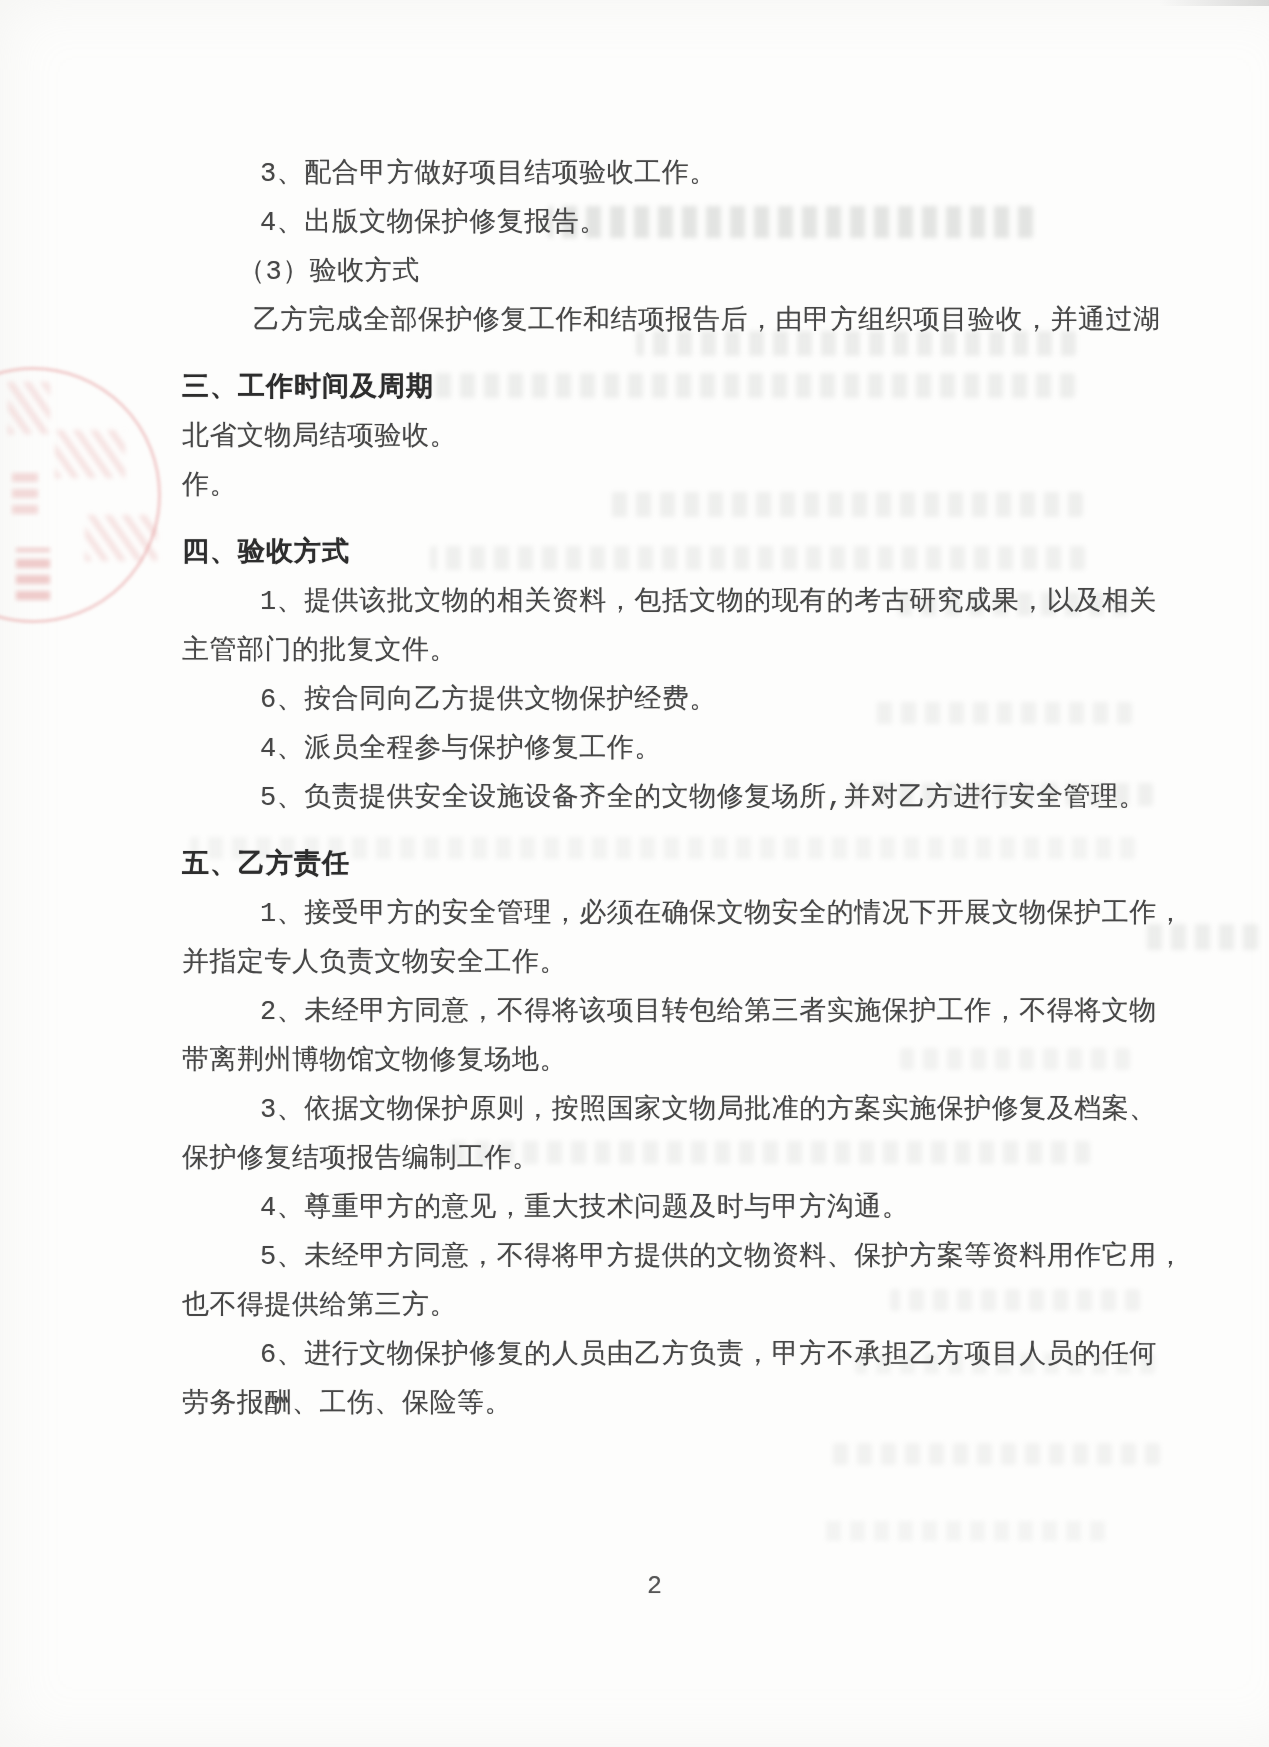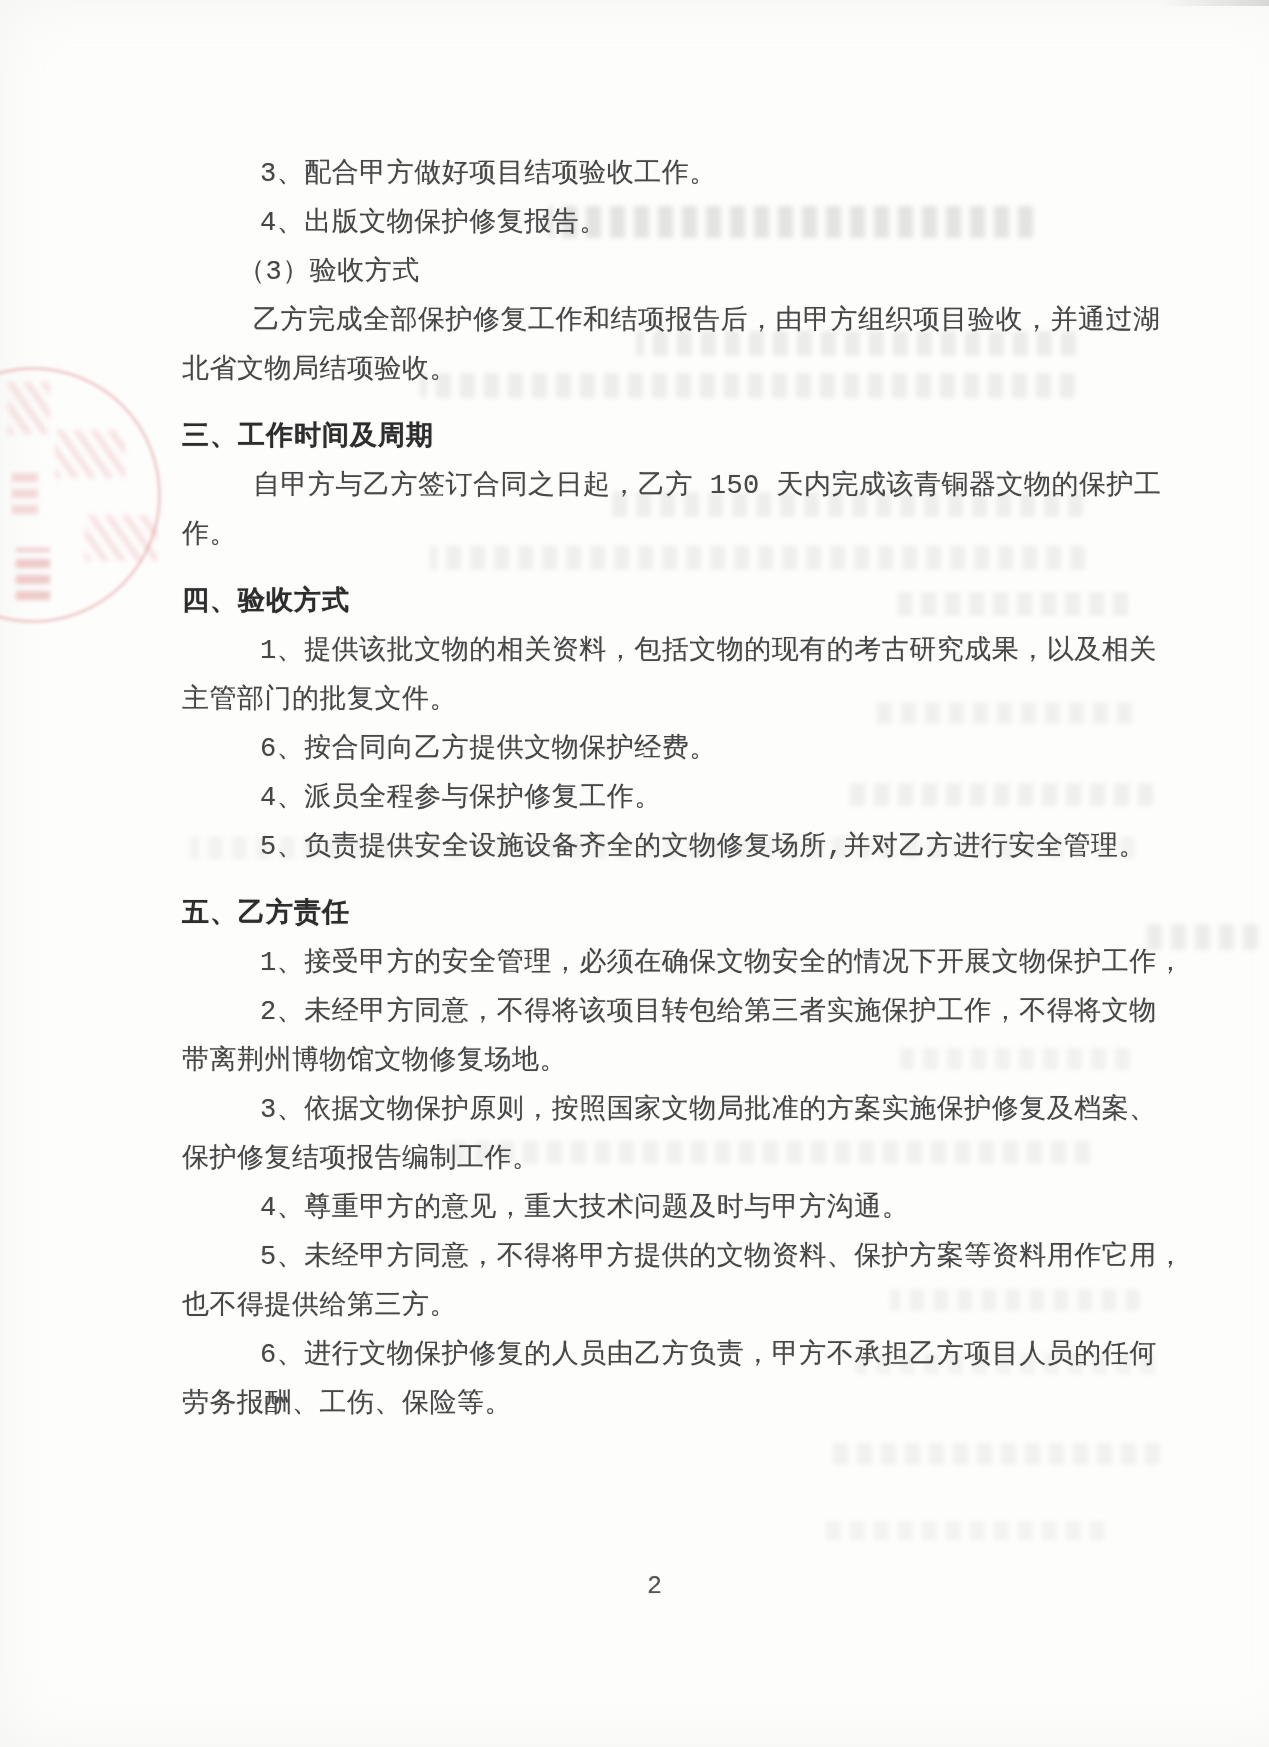--- a/index.html
+++ b/index.html
@@ -123,32 +123,32 @@
   <div class="bleed" style="left:890px; top:1289px; width:250px; height:22px; opacity:.20;"></div>
   <div class="bleed" style="left:855px; top:1353px; width:300px; height:21px; opacity:.18;"></div>
   <div class="bleed" style="left:825px; top:1443px; width:335px; height:22px; opacity:.20;"></div>
   <div class="bleed" style="left:820px; top:1521px; width:285px; height:20px; opacity:.17;"></div>
 
   <main class="content">
       <div class="line ind-item">3、配合甲方做好项目结项验收工作。</div>
       <div class="line ind-item">4、出版文物保护修复报告。</div>
       <div class="line ind-sub">（3）验收方式</div>
       <div class="line ind-para">乙方完成全部保护修复工作和结项报告后，由甲方组织项目验收，并通过湖</div>
+      <div class="line h">三、工作时间及周期</div>
       <div class="line">北省文物局结项验收。</div>
-      <div class="line h">三、工作时间及周期</div>
-      <div class="line ind-para">自甲方与乙方签订合同之日起，乙方 150 天内完成该青铜器文物的保护工</div>
       <div class="line">作。</div>
       <div class="line h">四、验收方式</div>
       <div class="line ind-item">1、提供该批文物的相关资料，包括文物的现有的考古研究成果，以及相关</div>
       <div class="line">主管部门的批复文件。</div>
       <div class="line ind-item">6、按合同向乙方提供文物保护经费。</div>
       <div class="line ind-item">4、派员全程参与保护修复工作。</div>
       <div class="line ind-item">5、负责提供安全设施设备齐全的文物修复场所,并对乙方进行安全管理。</div>
       <div class="line h">五、乙方责任</div>
       <div class="line ind-item">1、接受甲方的安全管理，必须在确保文物安全的情况下开展文物保护工作，</div>
+      <div class="line">并指定专人负责文物安全工作。</div>
       <div class="line ind-item">2、未经甲方同意，不得将该项目转包给第三者实施保护工作，不得将文物</div>
       <div class="line">带离荆州博物馆文物修复场地。</div>
       <div class="line ind-item">3、依据文物保护原则，按照国家文物局批准的方案实施保护修复及档案、</div>
       <div class="line">保护修复结项报告编制工作。</div>
       <div class="line ind-item">4、尊重甲方的意见，重大技术问题及时与甲方沟通。</div>
       <div class="line ind-item">5、未经甲方同意，不得将甲方提供的文物资料、保护方案等资料用作它用，</div>
       <div class="line">也不得提供给第三方。</div>
       <div class="line ind-item">6、进行文物保护修复的人员由乙方负责，甲方不承担乙方项目人员的任何</div>
       <div class="line">劳务报酬、工伤、保险等。</div>
     </main>

